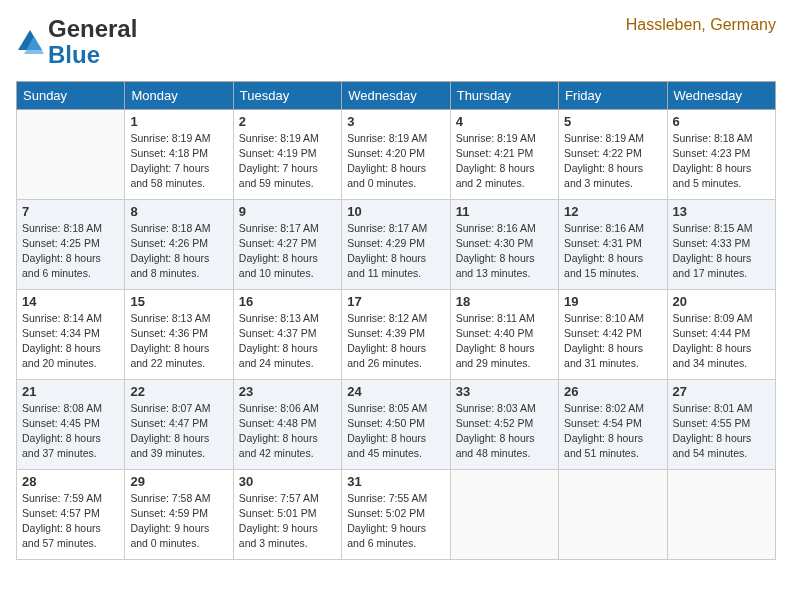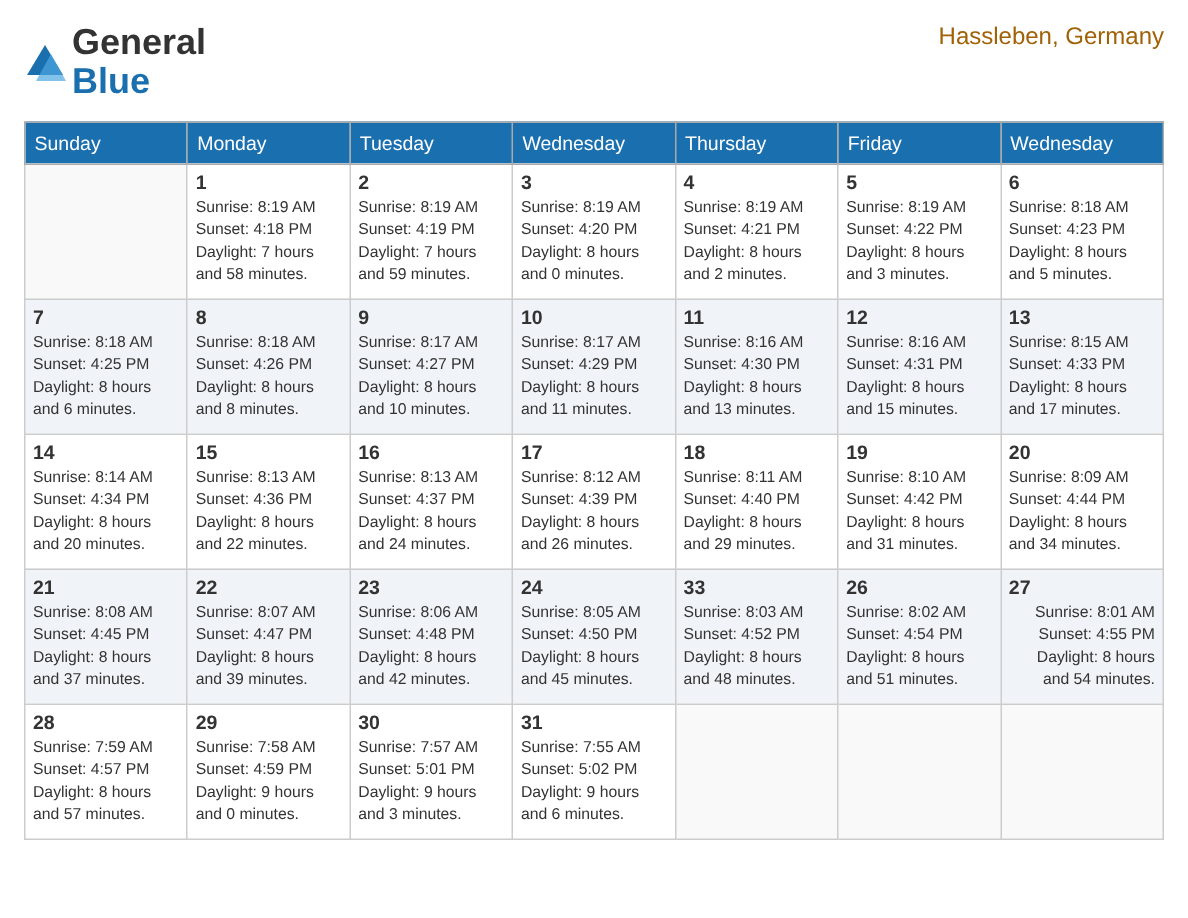--- a/index.html
+++ b/index.html
@@ -302,21 +302,21 @@
         </td>
         <td>
           <span class="day-num">26</span>
           <div class="day-info" style="white-space: pre-line;">Sunrise: 8:02 AM
 Sunset: 4:54 PM
 Daylight: 8 hours
 and 51 minutes.</div>
         </td>
         <td>
           <span class="day-num">27</span>
-          <div class="day-info" style="white-space: pre-line; text-align: right;">Sunrise: 8:01 AM
+          <div class="day-info" style="white-space: pre-line;">Sunrise: 8:01 AM
 Sunset: 4:55 PM
 Daylight: 8 hours
 and 54 minutes.</div>
         </td>
       </tr>
       <tr>
         <td>
           <span class="day-num">28</span>
           <div class="day-info" style="white-space: pre-line;">Sunrise: 7:59 AM
 Sunset: 4:57 PM

